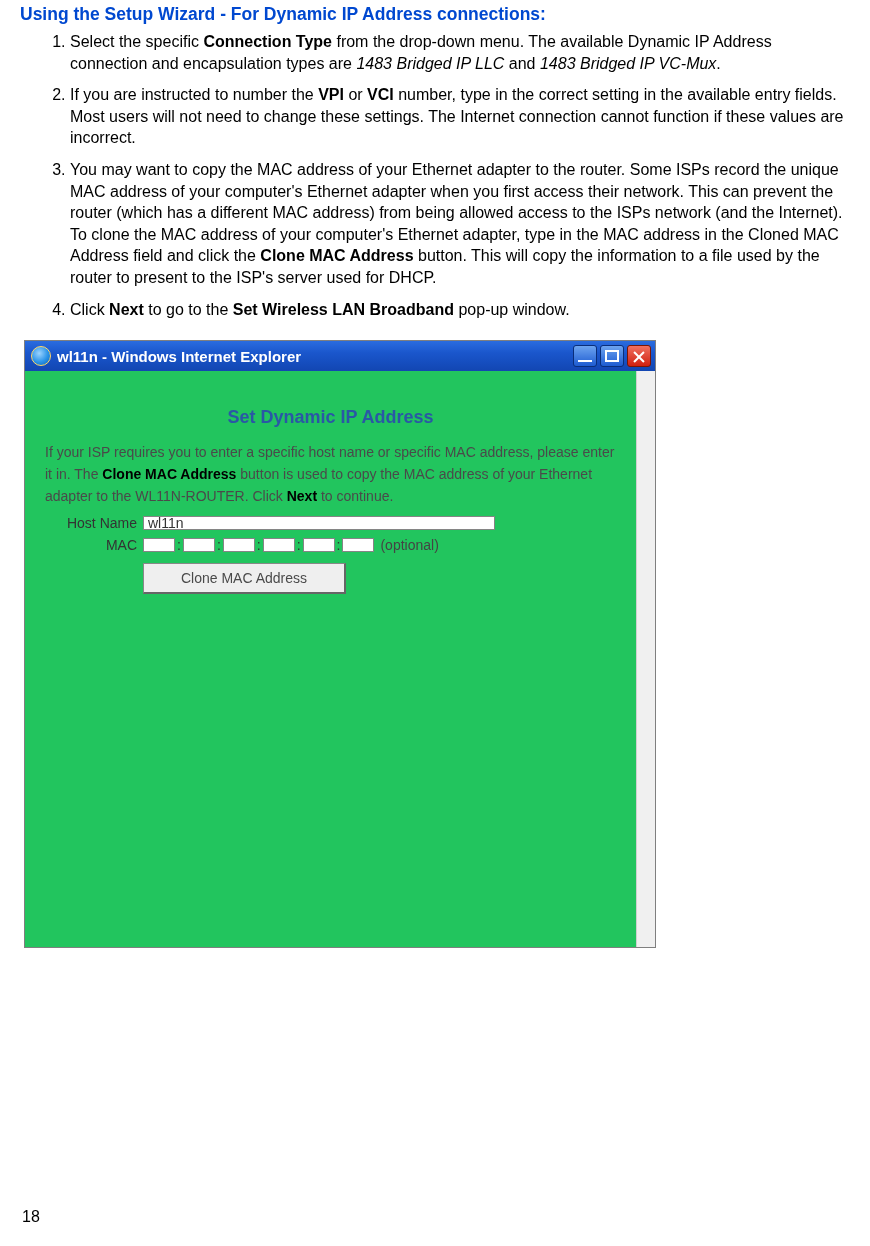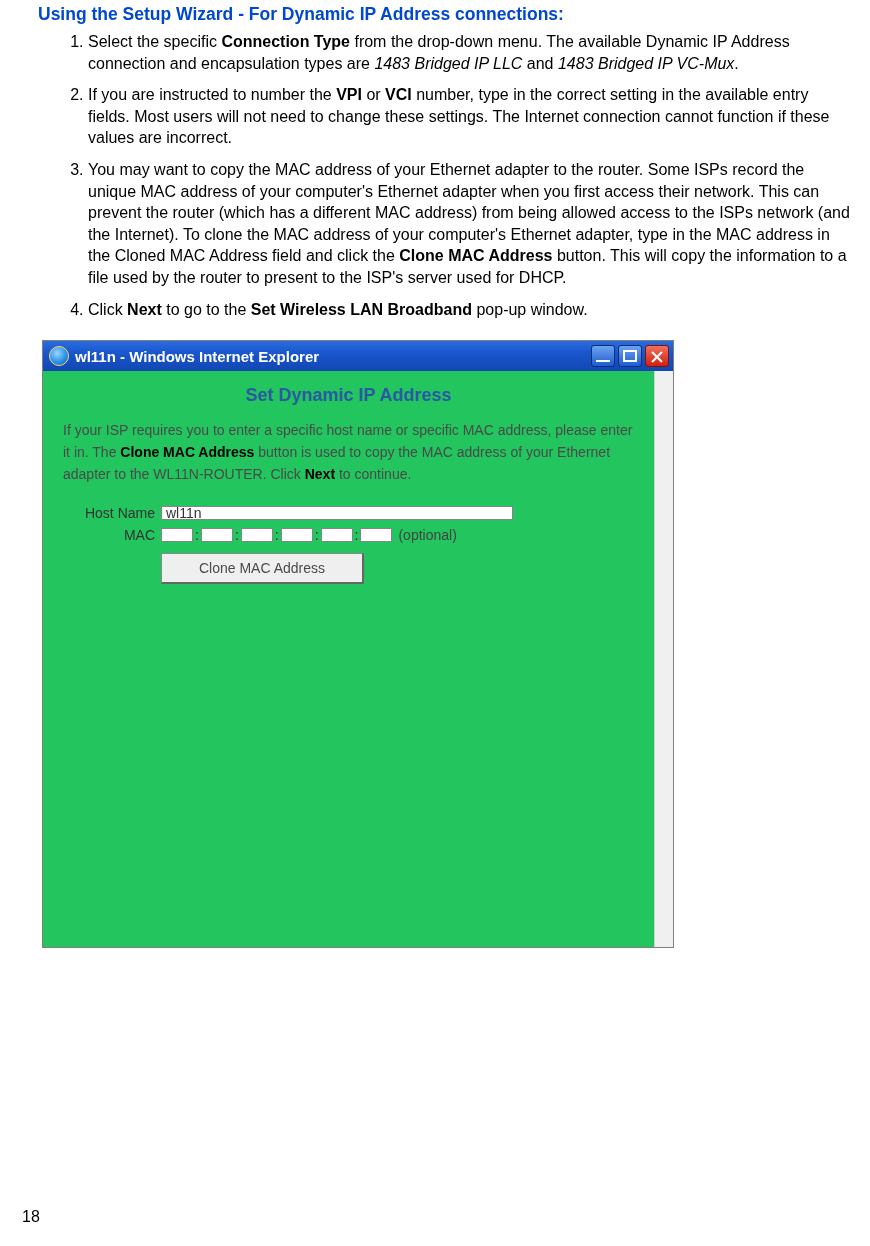--- a/index.html
+++ b/index.html
@@ -8,21 +8,21 @@
     color: #000;
     margin: 0;
     padding: 0;
     width: 870px;
     height: 1246px;
     position: relative;
     box-sizing: border-box;
     background: #fff;
   }
   .page {
-    padding: 4px 20px 0 38px;
+    padding: 4px 20px 0 20px;
   }
   .heading {
     color: #0048d0;
     font-weight: bold;
     font-size: 17.5px;
     margin: 0 0 6px 0;
   }
   ol.steps {
     margin: 0 0 0 28px;
     padding: 0 0 0 22px;
@@ -66,22 +66,22 @@
     border-radius: 3px;
     position: relative;
   }
   .winbtn.close { background: linear-gradient(#f07060,#d02010); border-color:#7a1505;}
   .winbtn.min::after{content:"";position:absolute;left:4px;right:4px;bottom:4px;height:2px;background:#fff;}
   .winbtn.max::after{content:"";position:absolute;left:4px;right:4px;top:4px;bottom:4px;border:2px solid #fff;box-sizing:border-box;}
   .winbtn.close::before,.winbtn.close::after{content:"";position:absolute;left:4px;right:4px;top:50%;height:2px;background:#fff;}
   .winbtn.close::before{transform:rotate(45deg);} .winbtn.close::after{transform:rotate(-45deg);}
 
   .wiz-body { padding: 14px 20px 12px 20px; color:#4a4a4a; font-size:14px; }
-  .wiz-title { text-align:center; color:#2a58a5; font-size:18px; font-weight:bold; margin:0 0 14px;}
-  .wiz-desc { line-height:1.55; margin-bottom:20px; }
+  .wiz-title { text-align:center; color:#2a58a5; font-size:18px; font-weight:bold; margin:22px 0 14px;}
+  .wiz-desc { line-height:1.55; margin-bottom:8px; }
   .wiz-desc b { color:#000; }
   .form-row { display:flex; align-items:center; margin:6px 0; }
   .form-row .lbl { width:92px; text-align:right; padding-right:6px; color:#333;}
   .txt {
     height:14px; border:1px solid #858585; background:#fff; font-size:14px; padding:1px 4px;
     box-sizing:border-box; color:#333;
   }
   .host { width: 352px; }
   .mac-row .sep{ padding:0 2px; color:#333;}
   .maccell { width:32px; text-align:center;}

